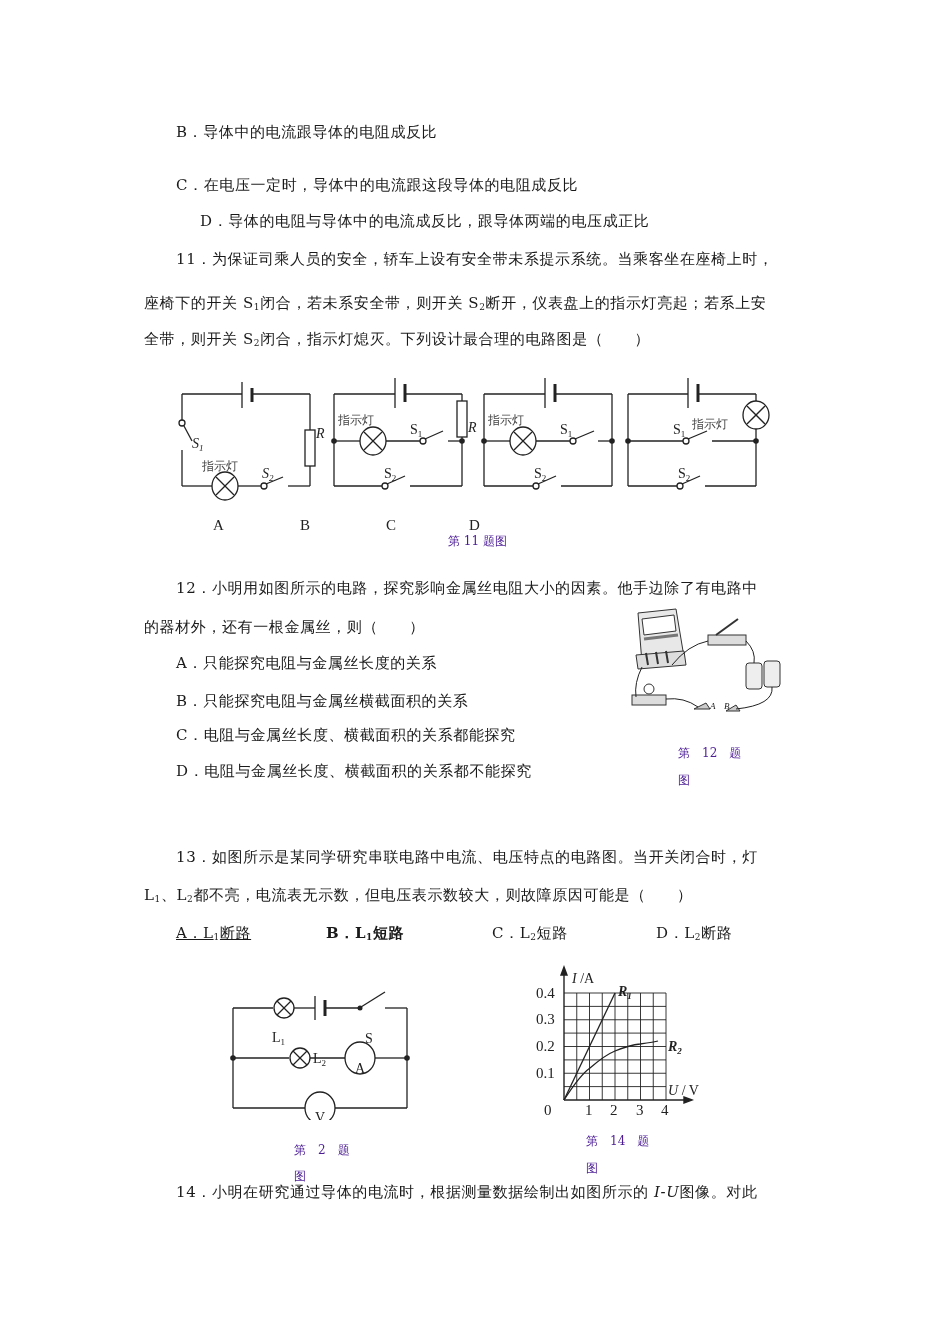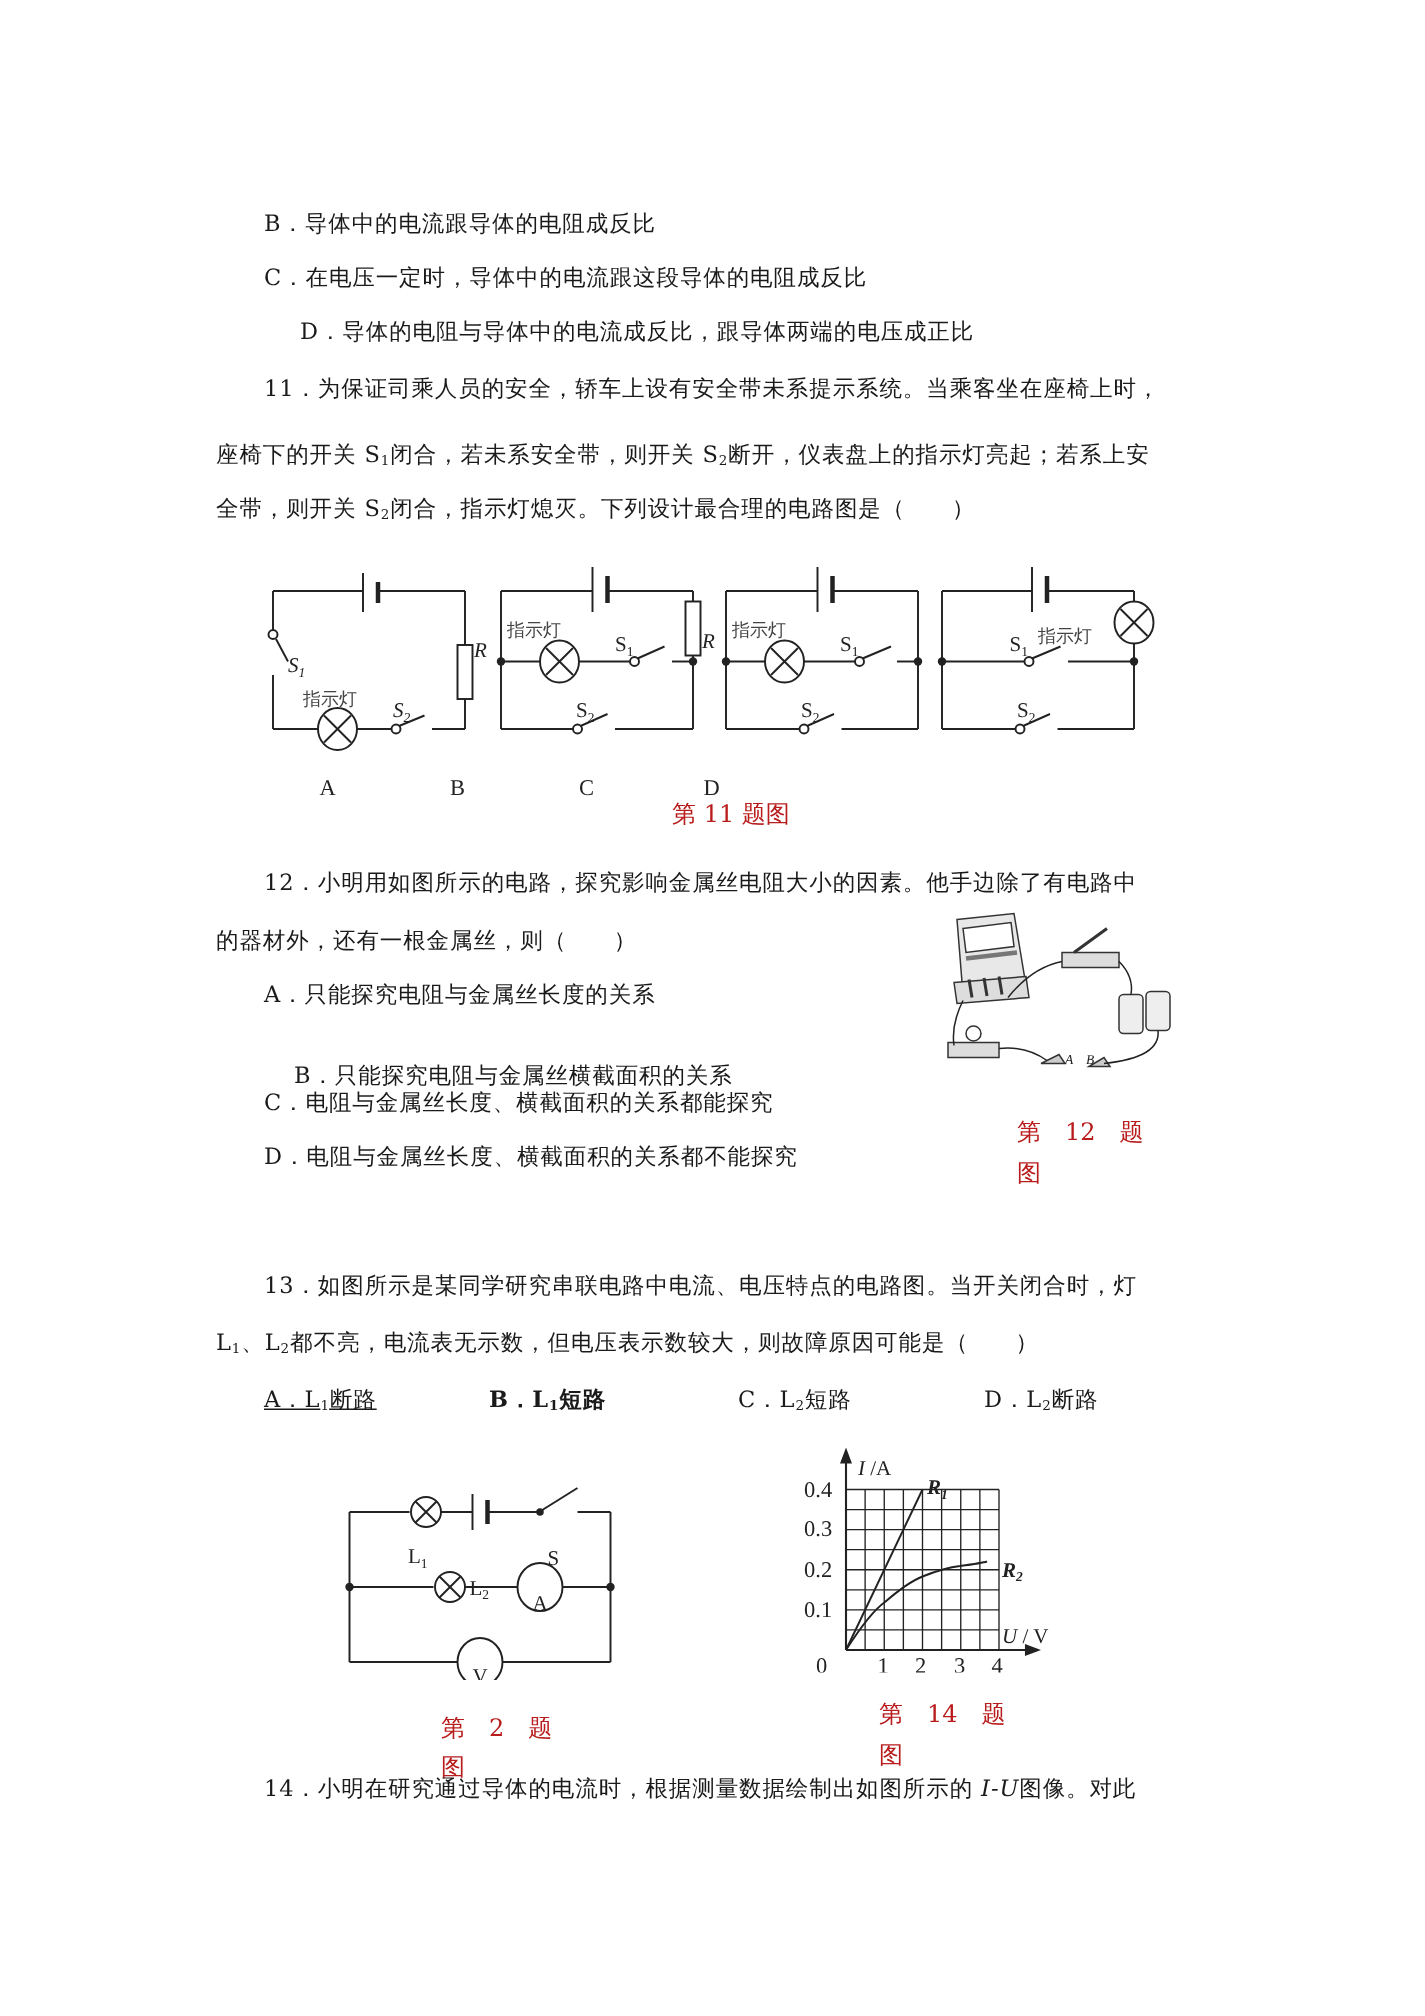--- a/index.html
+++ b/index.html
@@ -1,28 +1,28 @@
 <!DOCTYPE html>
 <html><head>
 <meta charset="utf-8">
 <style>
   html, body { margin: 0; padding: 0; background: #ffffff; }
   body { width: 950px; height: 1344px; position: relative; overflow: hidden;
          font-family: "DejaVu Serif", "Liberation Serif", serif; color: #1a1a1a; }
   .line { position: absolute; font-size: 15px; white-space: nowrap; letter-spacing: 0.6px; }
   .fig { position: absolute; }
-  .cap { position: absolute; font-size: 16px; white-space: nowrap; color: #b91c1c; }
+  .cap { position: absolute; font-size: 12px; white-space: nowrap; color: #4c1d95; }
   sub { font-size: 9px; vertical-align: -2px; }
   svg text { font-family: "Liberation Serif", "DejaVu Serif", serif; }
   .sans { font-family: "Liberation Sans", "DejaVu Sans", sans-serif; }
 </style>
 </head>
 <body>
 
-<div class="line" style="left:176px; top:140px;">B．导体中的电流跟导体的电阻成反比</div>
+<div class="line" style="left:176px; top:123px;">B．导体中的电流跟导体的电阻成反比</div>
 <div class="line" style="left:176px; top:176px;">C．在电压一定时，导体中的电流跟这段导体的电阻成反比</div>
 <div class="line" style="left:176px; top:212px;margin-left:24px;">D．导体的电阻与导体中的电流成反比，跟导体两端的电压成正比</div>
 
 <div class="line" style="left:176px; top:250px;">11．为保证司乘人员的安全，轿车上设有安全带未系提示系统。当乘客坐在座椅上时，</div>
 <div class="line" style="left:144px; top:294px;">
   <span>座椅下的开关 S</span><sub>1</sub><span>闭合，若未系安全带，则开关 S</span><sub>2</sub><span>断开，仪表盘上的指示灯亮起；若系上安</span>
 </div>
 <div class="line" style="left:144px; top:330px;">
   <span>全带，则开关 S</span><sub>2</sub><span>闭合，指示灯熄灭。下列设计最合理的电路图是（　　）</span>
 </div>
@@ -149,21 +149,21 @@
     <text x="130" y="162">B</text>
     <text x="216" y="162">C</text>
     <text x="299" y="162">D</text>
   </g>
 </svg>
 <div class="cap" style="left:448px; top:533px;">第 11 题图</div>
 
 <div class="line" style="left:176px; top:579px;">12．小明用如图所示的电路，探究影响金属丝电阻大小的因素。他手边除了有电路中</div>
 <div class="line" style="left:144px; top:618px;">的器材外，还有一根金属丝，则（　　）</div>
 <div class="line" style="left:176px; top:654px;">A．只能探究电阻与金属丝长度的关系</div>
-<div class="line" style="left:176px; top:708px;margin-left:20px;">B．只能探究电阻与金属丝横截面积的关系</div>
+<div class="line" style="left:176px; top:692px;">B．只能探究电阻与金属丝横截面积的关系</div>
 <div class="line" style="left:176px; top:726px;">C．电阻与金属丝长度、横截面积的关系都能探究</div>
 <div class="line" style="left:176px; top:762px;">D．电阻与金属丝长度、横截面积的关系都不能探究</div>
 
 <svg class="fig" style="left:628px; top:605px;" width="160" height="115">
   <g stroke="#333" stroke-width="1" fill="#f2f2f2">
 
     <path d="M10 8 L48 4 L56 52 L14 58 Z" fill="#e8e8e8"></path>
     <path d="M14 14 L46 10 L48 26 L16 30 Z" fill="#fff"></path>
     <line x1="16" y1="34" x2="50" y2="30" stroke-width="3" stroke="#777"></line>
     <path d="M8 50 L56 46 L58 60 L10 64 Z" fill="#ddd"></path>

